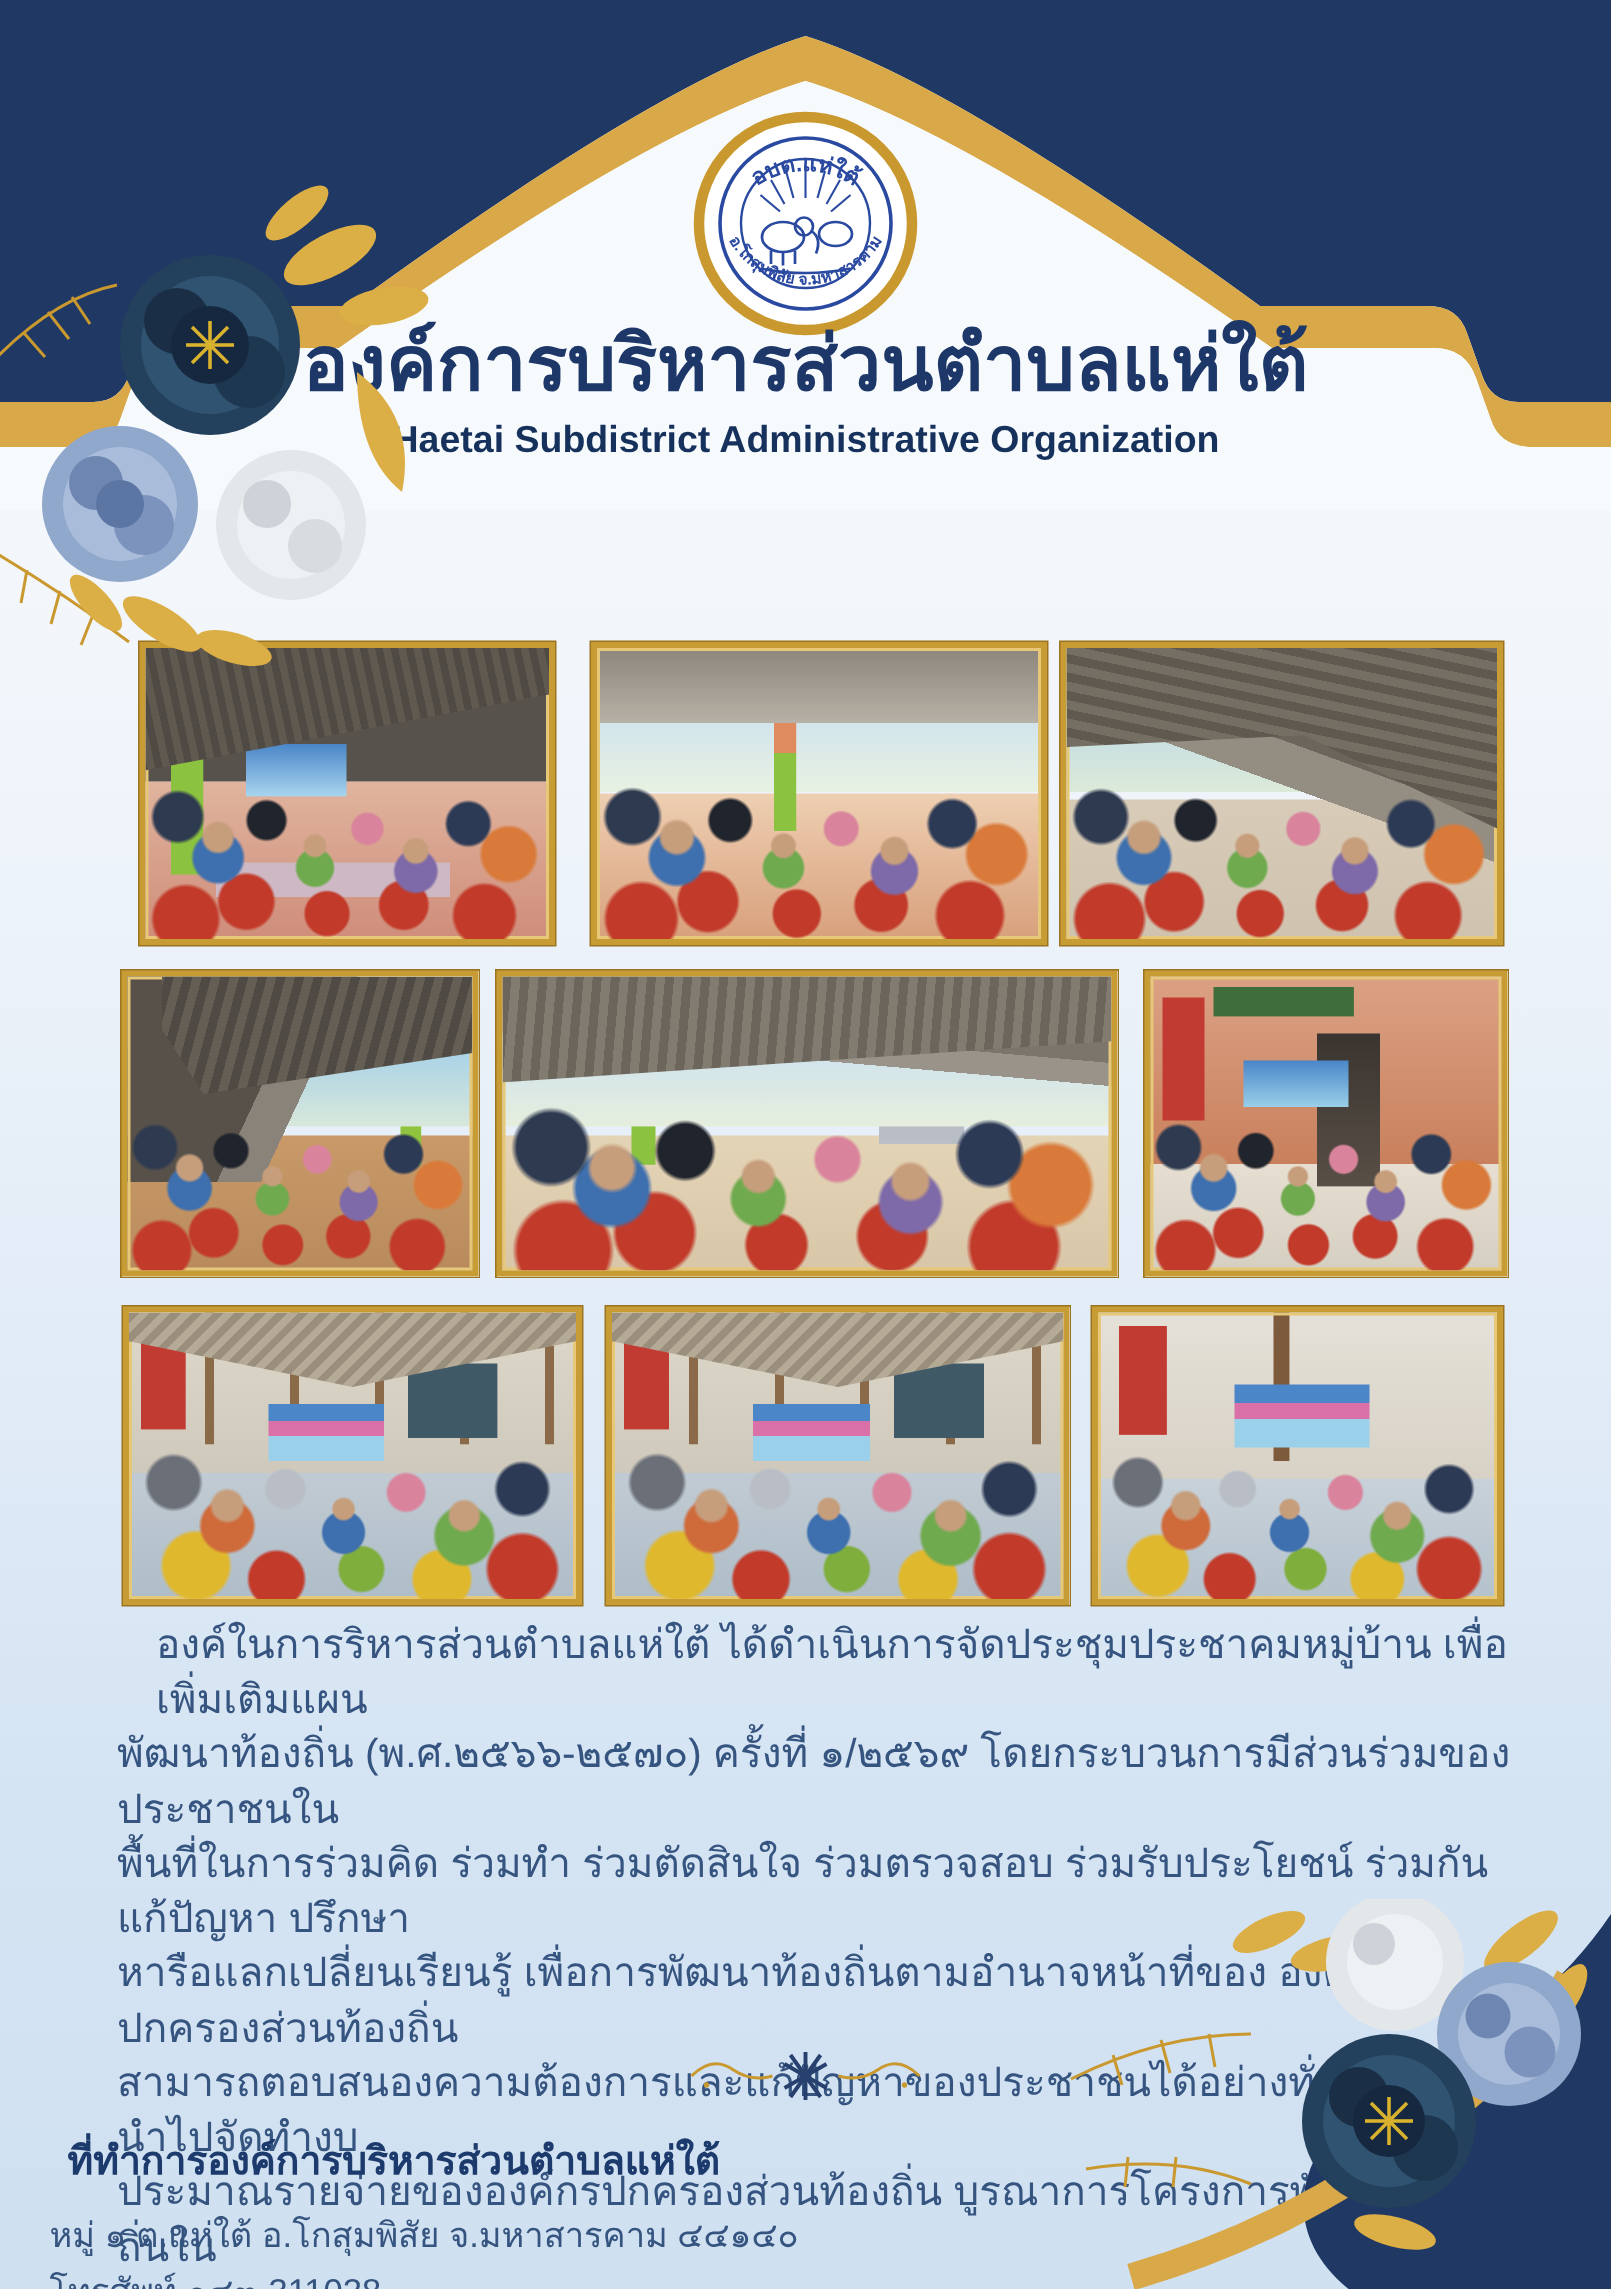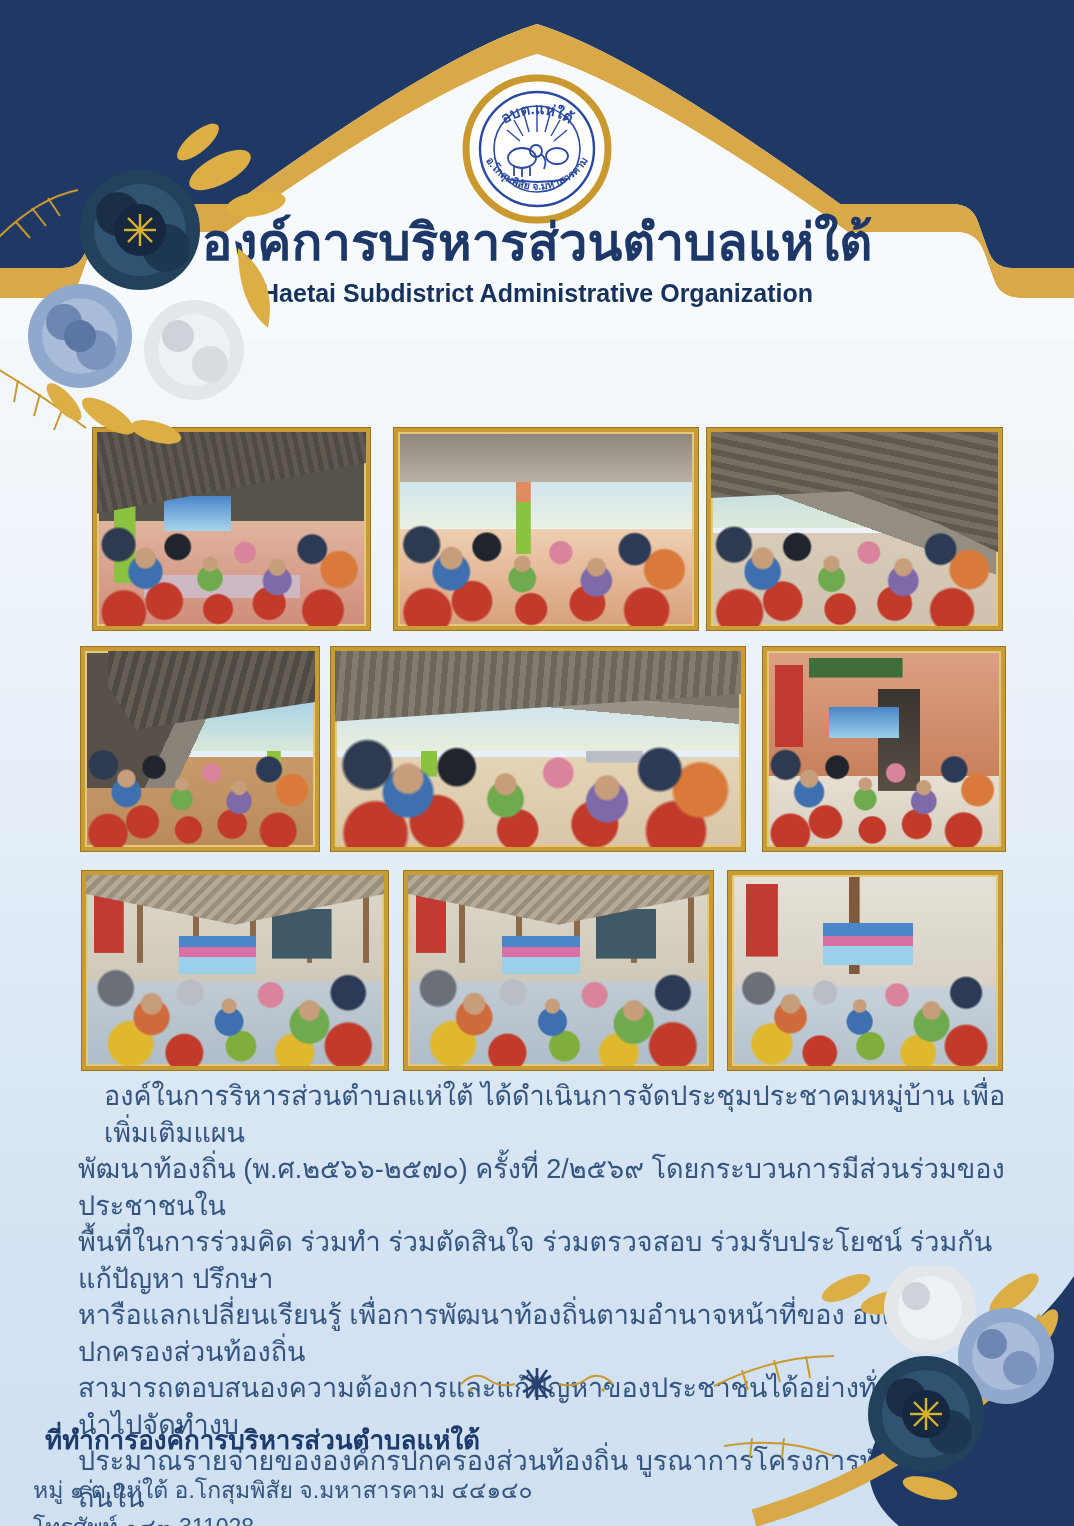--- a/index.html
+++ b/index.html
@@ -234,21 +234,21 @@
   <div class="photo p3" title="meeting-photo-3"></div>
   <div class="photo p4" title="meeting-photo-4"></div>
   <div class="photo p5" title="meeting-photo-5"></div>
   <div class="photo p6" title="meeting-photo-6"></div>
   <div class="photo p7 crowd-multi" title="meeting-photo-7"></div>
   <div class="photo p8 crowd-multi" title="meeting-photo-8"></div>
   <div class="photo p9 crowd-multi" title="meeting-photo-9"></div>
 
   <div class="body-text">
     <div class="indent">องค์ในการริหารส่วนตำบลแห่ใต้ ได้ดำเนินการจัดประชุมประชาคมหมู่บ้าน เพื่อเพิ่มเติมแผน</div>
-    <div>พัฒนาท้องถิ่น (พ.ศ.๒๕๖๖-๒๕๗๐) ครั้งที่ 2/๒๕๖๙ โดยกระบวนการมีส่วนร่วมของประชาชนใน</div>
+    <div>พัฒนาท้องถิ่น (พ.ศ.๒๕๖๖-๒๕๗๐) ครั้งที่ ๑/๒๕๖๙ โดยกระบวนการมีส่วนร่วมของประชาชนใน</div>
     <div>พื้นที่ในการร่วมคิด ร่วมทำ ร่วมตัดสินใจ ร่วมตรวจสอบ ร่วมรับประโยชน์ ร่วมกันแก้ปัญหา ปรึกษา</div>
     <div>หารือแลกเปลี่ยนเรียนรู้ เพื่อการพัฒนาท้องถิ่นตามอำนาจหน้าที่ของ องค์กรปกครองส่วนท้องถิ่น</div>
     <div>สามารถตอบสนองความต้องการและแก้ปัญหาของประชาชนได้อย่างทั่วถึง และนำไปจัดทำงบ</div>
     <div>ประมาณรายจ่ายขององค์กรปกครองส่วนท้องถิ่น บูรณาการโครงการพัฒนาท้องถิ่นใน</div>
 
   </div>
 
   <svg class="divider" width="160" height="44" viewBox="0 0 160 44">
     <g stroke="#c9992f" stroke-width="2" fill="none">
       <path d="M4,22 q14,-14 28,-4 q12,8 26,4"></path>

